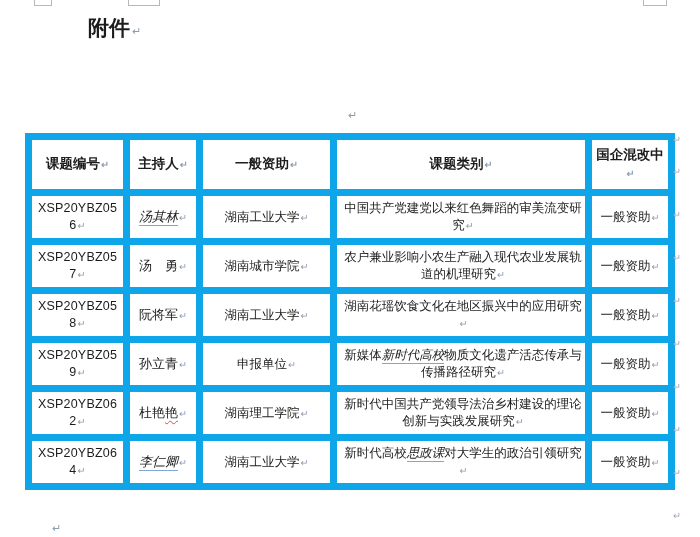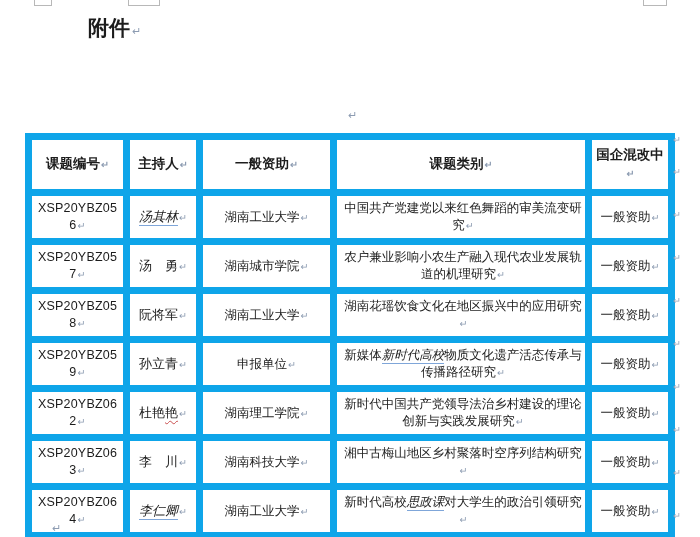--- a/index.html
+++ b/index.html
@@ -93,27 +93,20 @@
           <td><span>一般资助</span><span class="cmark">↵</span></td>
         </tr>
         <tr>
           <td class="code-cell"><span>XSP20YBZ062</span><span class="cmark">↵</span></td>
           <td class="leader-cell"><span>杜艳</span><span class="u-red">艳</span><span class="cmark">↵</span></td>
           <td><span>湖南理工学院</span><span class="cmark">↵</span></td>
           <td class="title-cell"><span>新时代中国共产党领导法治乡村建设的理论创新与实践发展研究</span><span class="cmark">↵</span></td>
           <td><span>一般资助</span><span class="cmark">↵</span></td>
         </tr>
         <tr>
-          <td class="code-cell"><span>XSP20YBZ063</span><span class="cmark">↵</span></td>
-          <td class="leader-cell"><span>李　川</span><span class="cmark">↵</span></td>
-          <td><span>湖南科技大学</span><span class="cmark">↵</span></td>
-          <td class="title-cell"><span>湘中古梅山地区乡村聚落时空序列结构研究</span><span class="cmark">↵</span></td>
-          <td><span>一般资助</span><span class="cmark">↵</span></td>
-        </tr>
-        <tr>
           <td class="code-cell"><span>XSP20YBZ064</span><span class="cmark">↵</span></td>
           <td class="leader-cell"><span class="u-blue">李仁卿</span><span class="cmark">↵</span></td>
           <td><span>湖南工业大学</span><span class="cmark">↵</span></td>
           <td class="title-cell"><span>新时代高校</span><span class="u-blue">思政课</span><span>对大学生的政治引领研究</span><span class="cmark">↵</span></td>
           <td><span>一般资助</span><span class="cmark">↵</span></td>
         </tr>
       </tbody>
   </table>
 
   <div class="after-mark">↵</div>

